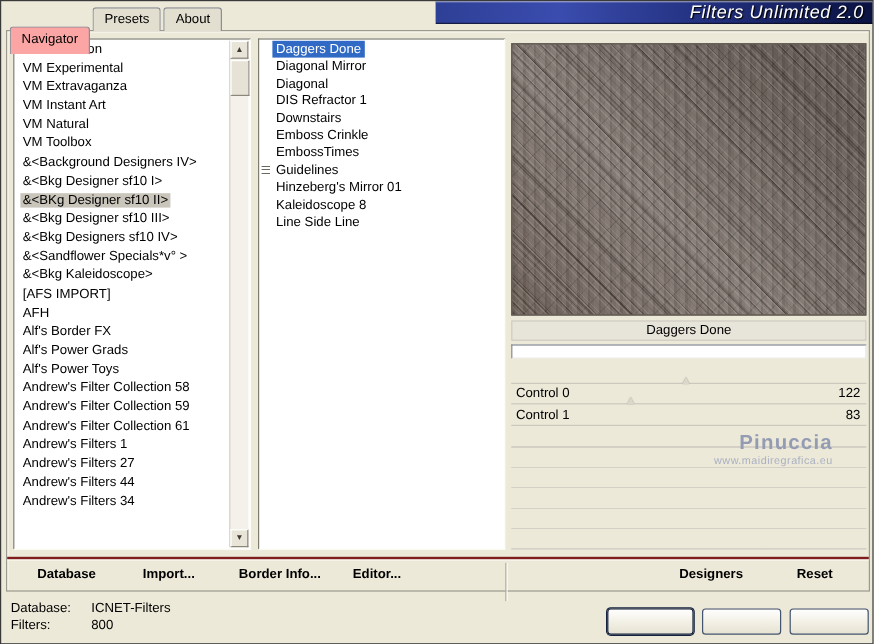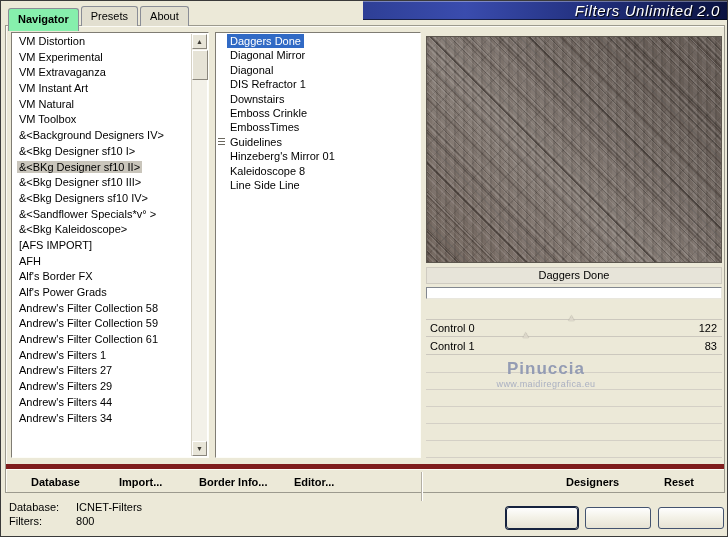--- a/index.html
+++ b/index.html
@@ -20,21 +20,21 @@
     color:#fff; font-style:italic; font-weight:normal; font-size:15px;
     letter-spacing:.6px; text-shadow:1px 1px 1px #000;
   }
   
   .tabs{ position:absolute; left:7px; top:3px; display:flex; z-index:2; }
   .tab{
     height:20px; margin-top:2px; margin-right:2px; padding:0 9px;
     border:1px solid #8a8d96; border-bottom:none; border-radius:3px 3px 0 0;
     background:#e2dfd0; line-height:19px; cursor:default;
   }
-  .tab.selected{ margin-top:4px; height:23px; background:#86efac; line-height:21px;font-weight:bold; }
+  .tab.selected{ margin-top:18px; height:23px; background:#fca5a5; line-height:21px; }
   
   .main-panel{
     position:absolute; left:4px; top:24px; width:720px; height:468px;
     border:1px solid #9c9a8e; background:#ece9d8;
     box-shadow:inset 1px 1px 0 #fbfaf4;
   }
   
   .listbox{
     position:absolute; background:#fff; overflow:hidden;
     border:1px solid; border-color:#7f7c73 #fdfdf8 #fdfdf8 #7f7c73;
@@ -101,28 +101,28 @@
   .slider-thumb{
     position:absolute; top:-7px; font-size:10px; line-height:10px;
     color:#dcd7ca; text-shadow:0 0 1px #8f8b80; cursor:pointer;
   }
   .empty-grid{
     position:absolute; left:420px; top:330px; width:296px; height:102px;
     background:repeating-linear-gradient(180deg, transparent 0 16px, #d4d0c6 16px 17px);
   }
   .watermark{
     position:absolute; left:420px; top:333px; width:296px;
-    text-align:center; transform:translateX(-28px); pointer-events:none;
+    text-align:right; transform:translateX(-28px); pointer-events:none;
   }
   .wm1{ font-weight:bold; font-size:17px; letter-spacing:1px; color:var(--watermark,#949cb4); }
   .wm2{ font-size:9px; color:#aab0c2; letter-spacing:.4px; }
   
   .toolbar{
     position:absolute; left:0; right:0; top:438px; height:40px;
-    border-top:5px solid #7f1d1d; box-shadow:inset 0 1px 0 #fdfcf6;text-decoration:underline;
+    border-top:2px solid #7f1d1d; box-shadow:inset 0 1px 0 #fdfcf6;text-decoration:underline;
   }
   .tb-item{ position:absolute; top:0; line-height:26px; font-weight:bold; cursor:pointer; }
   .tb-divider{ position:absolute; left:415px; top:3px; bottom:3px; width:2px;
     border-left:1px solid #b3afa3; border-right:1px solid #fff; }
   
   .status{ position:absolute; left:8px; top:499px; line-height:14px; }
   .status-row span:first-child{ display:inline-block; width:64px; }
   .action-buttons{ position:absolute; left:505px; top:506px; display:flex; gap:7px; }
   .btn{
     width:66px; height:22px; border-radius:3px;
@@ -204,36 +204,36 @@
           <div class="cat-row">
             <span class="c-label">AFH</span>
           </div>
           <div class="cat-row">
             <span class="c-label">Alf's Border FX</span>
           </div>
           <div class="cat-row">
             <span class="c-label">Alf's Power Grads</span>
           </div>
           <div class="cat-row">
+            <span class="c-label">Alf's Power Toys</span>
+          </div>
+          <div class="cat-row">
             <span class="c-label">Andrew's Filter Collection 58</span>
           </div>
           <div class="cat-row">
             <span class="c-label">Andrew's Filter Collection 59</span>
           </div>
           <div class="cat-row">
             <span class="c-label">Andrew's Filter Collection 61</span>
           </div>
           <div class="cat-row">
             <span class="c-label">Andrew's Filters 1</span>
           </div>
           <div class="cat-row">
             <span class="c-label">Andrew's Filters 27</span>
-          </div>
-          <div class="cat-row">
-            <span class="c-label">Andrew's Filters 29</span>
           </div>
           <div class="cat-row">
             <span class="c-label">Andrew's Filters 44</span>
           </div>
           <div class="cat-row">
             <span class="c-label">Andrew's Filters 34</span>
           </div>
         </div>
       <div class="scrollbar">
         <div class="sb-btn up">

